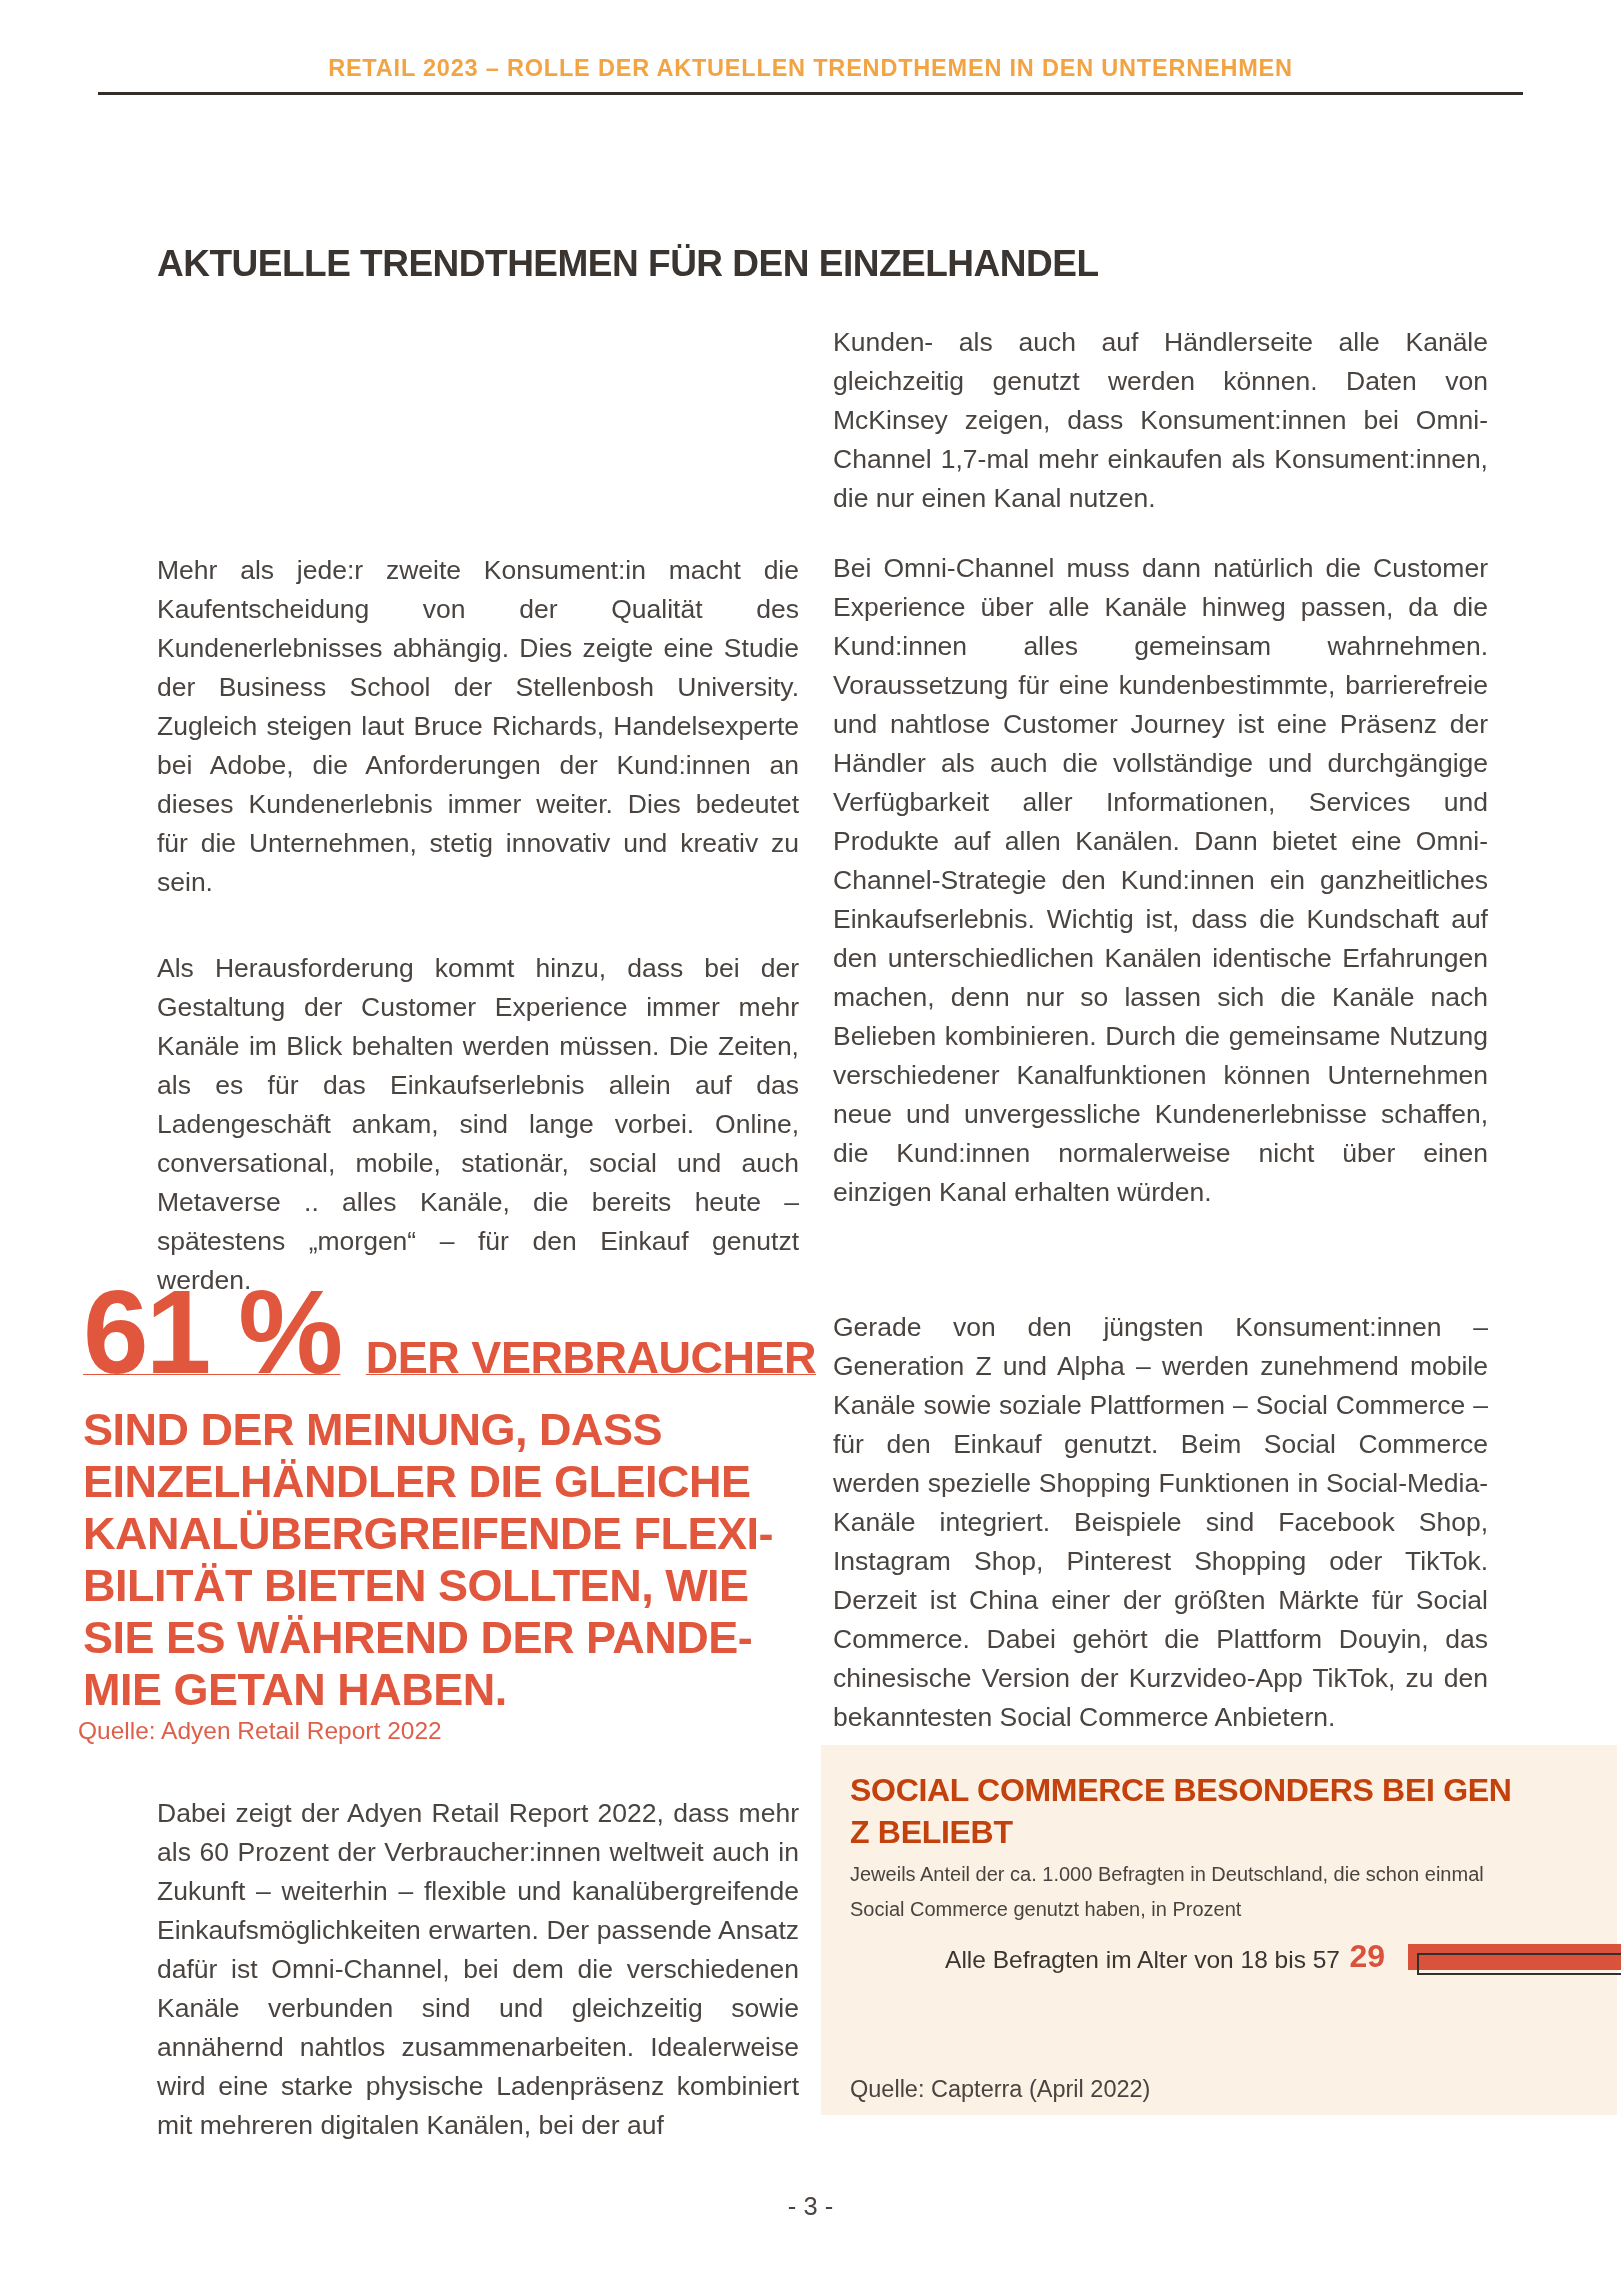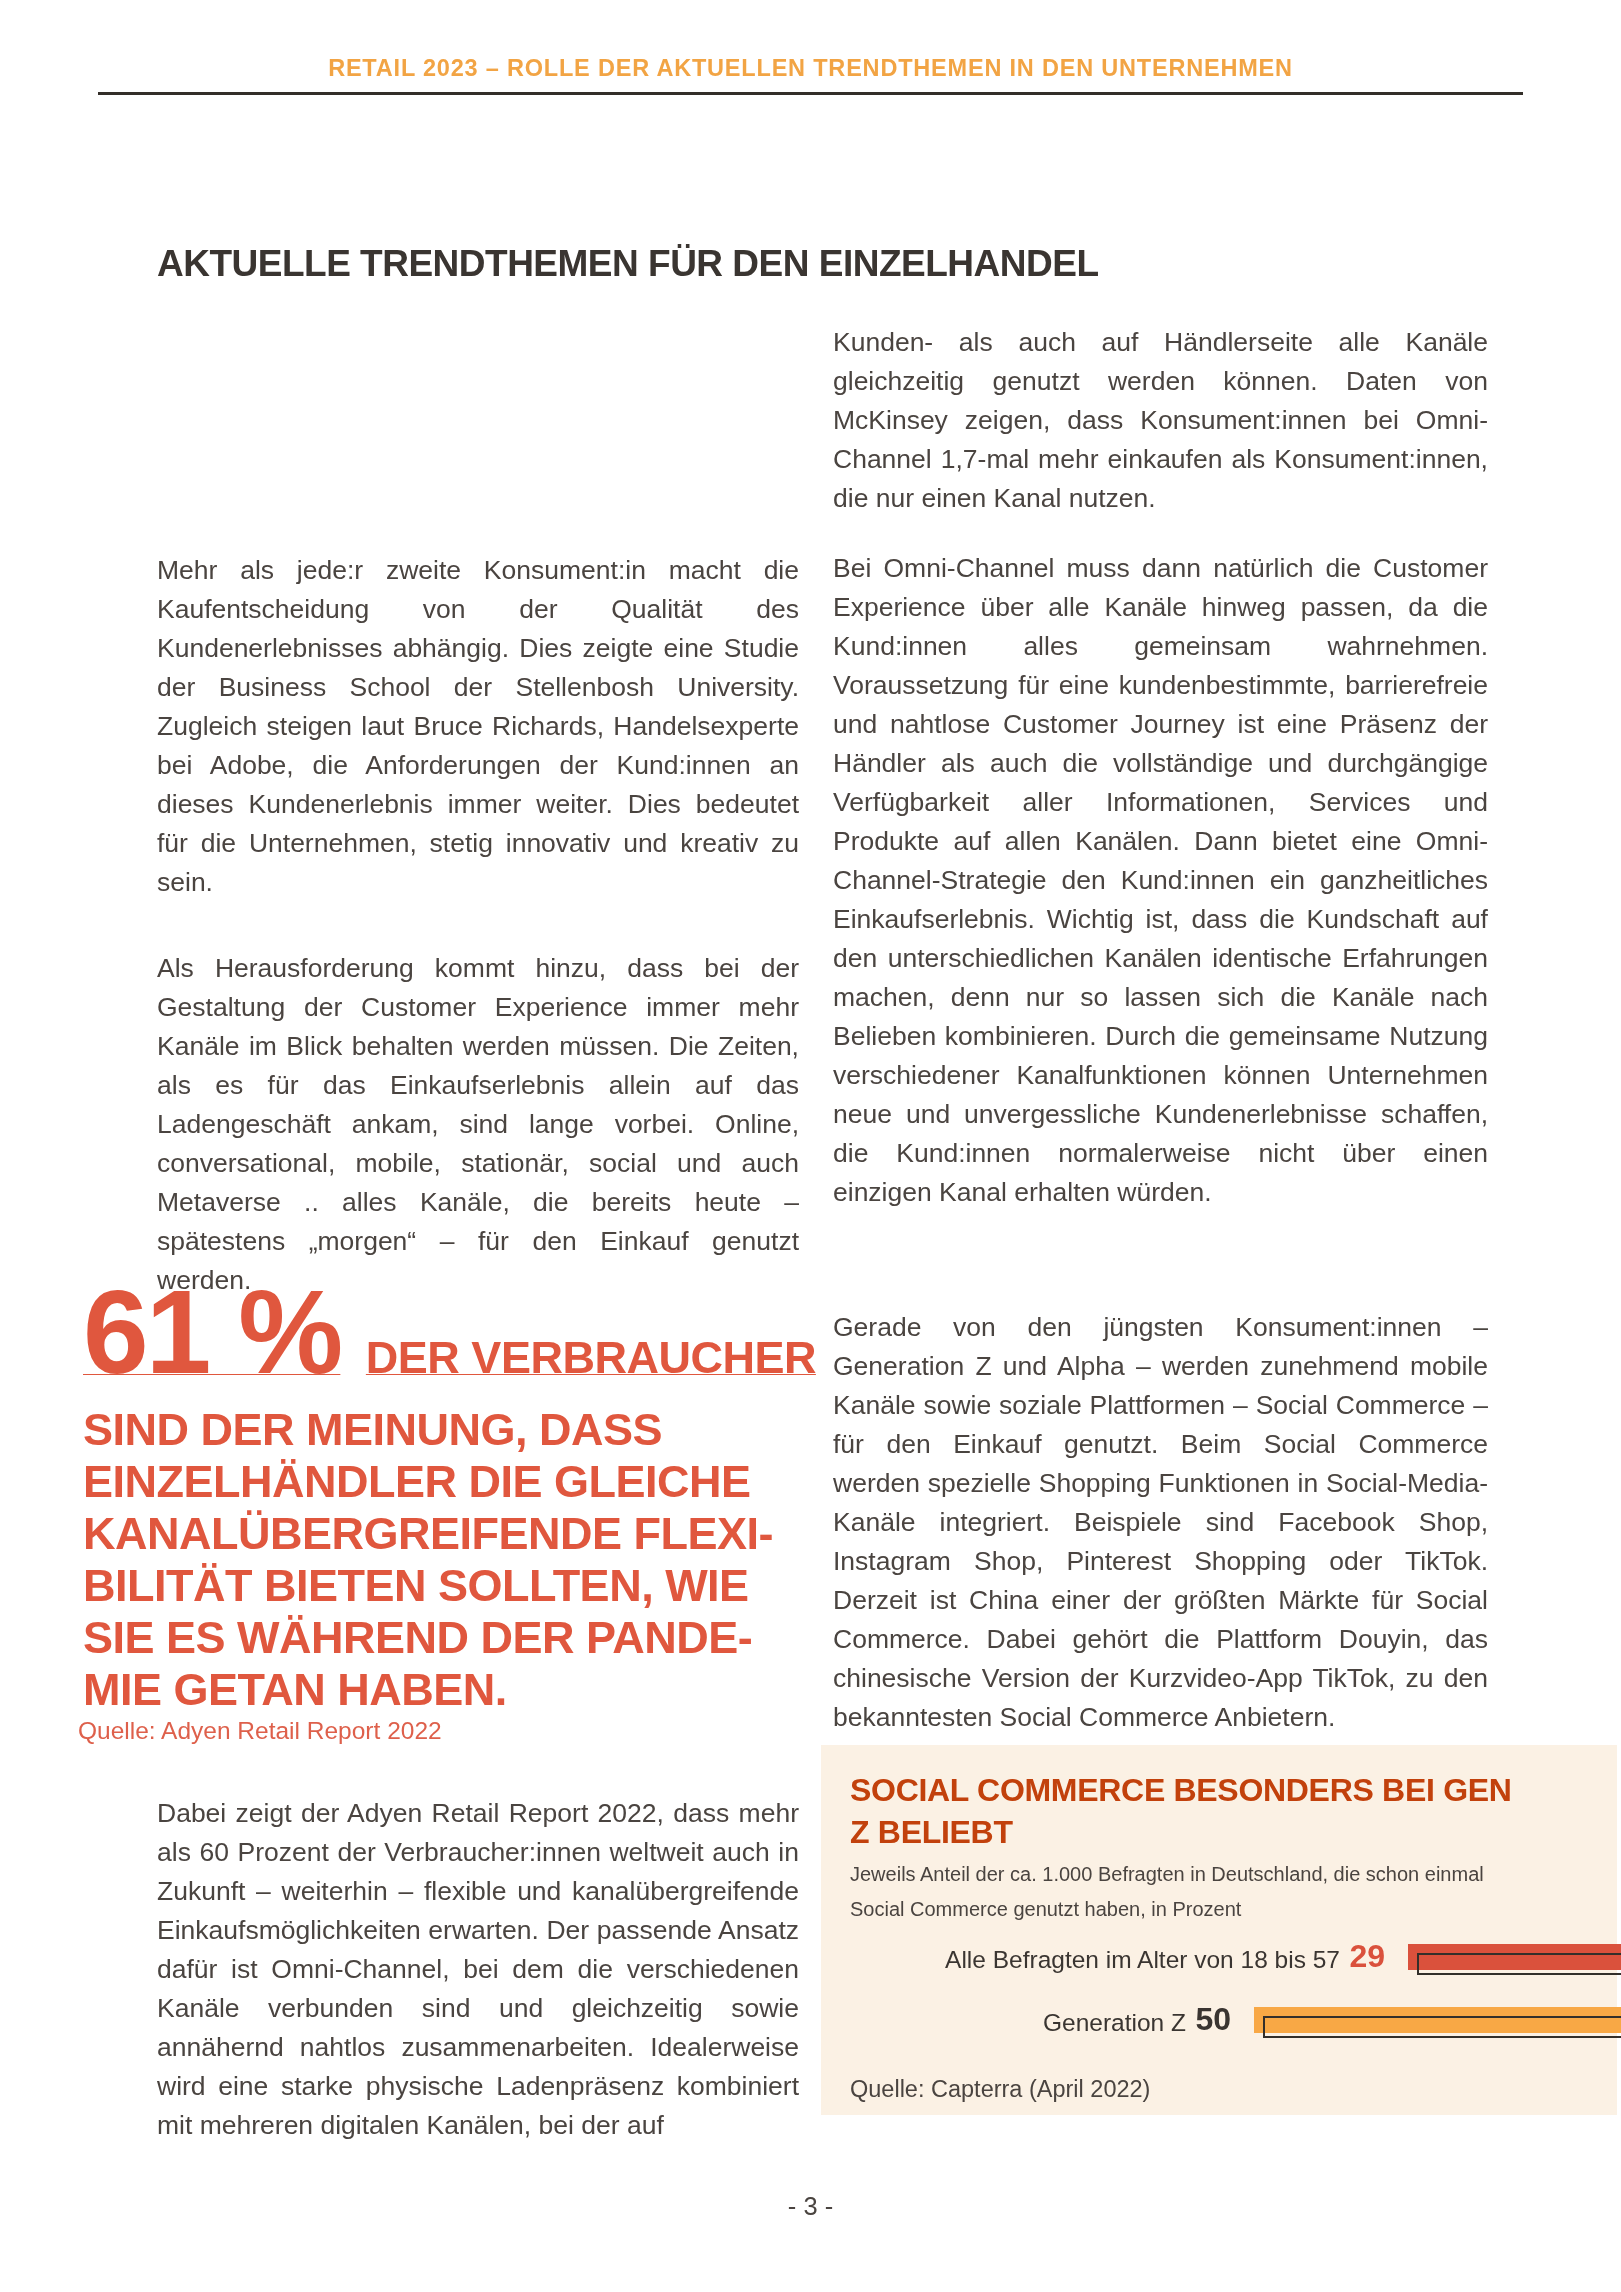--- a/index.html
+++ b/index.html
@@ -152,26 +152,20 @@
     <div class="chart-title">SOCIAL COMMERCE BESONDERS BEI GEN Z BELIEBT</div>
     <div class="chart-subtitle">Jeweils Anteil der ca. 1.000 Befragten in Deutschland, die schon einmal Social Commerce genutzt haben, in Prozent</div>
 
     <div class="bar-row bar-row-0">
       <span class="bar-label" style="left: 519px;">Alle Befragten im Alter von 18 bis 57</span>
       <span class="bar-value" style="left: 564px; color: rgb(218, 81, 60);">29</span>
       <div class="bar-fill" style="left: 587px; width: 218px; background: rgb(218, 81, 60);"></div>
       <div class="bar-outline" style="left: 596px; width: 218px;"></div>
     </div>
 
-    <div class="bar-row bar-row-1">
-      <span class="bar-label" style="left: 365px;">Generation Z</span>
-      <span class="bar-value" style="left: 410px; color: rgb(58, 53, 49);">50</span>
-      <div class="bar-fill" style="left: 433px; width: 372px; background: rgb(248, 168, 69);"></div>
-      <div class="bar-outline" style="left: 442px; width: 372px;"></div>
-    </div>
 
     <div class="chart-source">Quelle: Capterra (April 2022)</div>
   </div>
 
   <div class="page-number">- 3 -</div>
 
 </div>
 
 
 </body></html>

